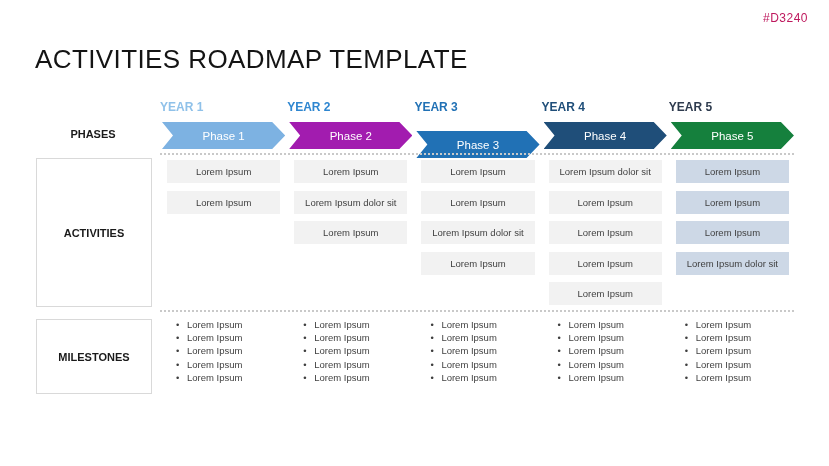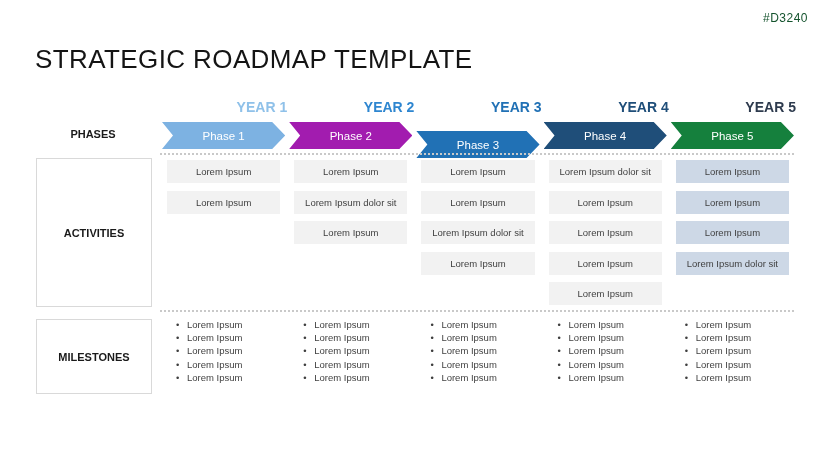--- a/index.html
+++ b/index.html
@@ -1,35 +1,35 @@
 <!DOCTYPE html>
 <html><head>
 <meta charset="utf-8">
 <style>
   html,body{margin:0;padding:0;background:#ffffff;}
   .slide{
     position:relative;width:829px;height:466px;background:#ffffff;overflow:hidden;
     font-family:"Liberation Sans","DejaVu Sans",sans-serif;
   }
-  .slide-id{position:absolute;top:11px;right:21px;font-size:12px;color:#14532d;letter-spacing:0.5px;}
+  .slide-id{position:absolute;top:11px;right:21px;font-size:12px;color:#be185d;letter-spacing:0.5px;}
   .title{position:absolute;left:35px;top:27px;font-size:26px;font-weight:500;color:#141414;letter-spacing:0.4px;}
 
   
   .row-label{position:absolute;left:36px;width:114px;text-align:center;font-weight:bold;font-size:11px;color:#1a1a1a;}
   .label-plain{top:128px;}
   .label-box{display:flex;align-items:center;justify-content:center;background:#ffffff;border:1px solid #d9d9d9;}
   .activities-box{top:158px;height:147px;}
   .milestones-box{top:319px;height:73px;}
 
   
   .band{position:absolute;left:160px;width:636px;display:flex;}
   .band .col{width:127.2px;flex:0 0 127.2px;box-sizing:border-box;}
 
   .years-band{top:98px;height:18px;}
-  .year-cell{text-align:right;font-weight:bold;font-size:14px;line-height:18px;}
+  .year-cell{text-align:left;font-weight:bold;font-size:12px;line-height:18px;}
 
   .phases-band{top:122px;height:27px;}
   .phase-cell{padding:0 2px;text-align:right;}
   .phase-arrow{
     height:27px;display:flex;align-items:center;justify-content:center;
     color:#ffffff;font-size:11.5px;
     clip-path:polygon(0 0, calc(100% - 13px) 0, 100% 50%, calc(100% - 13px) 100%, 0 100%, 11px 50%);
   }
 
   .dotted{position:absolute;left:160px;width:634px;height:0;border-top:2px dotted #c9c9c9;}
@@ -51,21 +51,21 @@
     position:relative;font-size:9.5px;line-height:13.2px;color:#3f3f3f;white-space:nowrap;
   }
   .milestone-list li::before{content:"•";position:absolute;left:-11px;color:#3f3f3f;}
 </style>
 </head>
 <body>
 
 <div class="slide">
 
   <div class="slide-id">#D3240</div>
-  <h1 class="title">STRATEGIC ROADMAP TEMPLATE</h1>
+  <h1 class="title">ACTIVITIES ROADMAP TEMPLATE</h1>
 
   <div class="row-label label-plain">PHASES</div>
   <div class="row-label label-box milestones-box">
     <span>MILESTONES</span>
   </div>
   <div class="row-label label-box activities-box">
     <span>ACTIVITIES</span>
   </div>
 
   <div class="band years-band">

